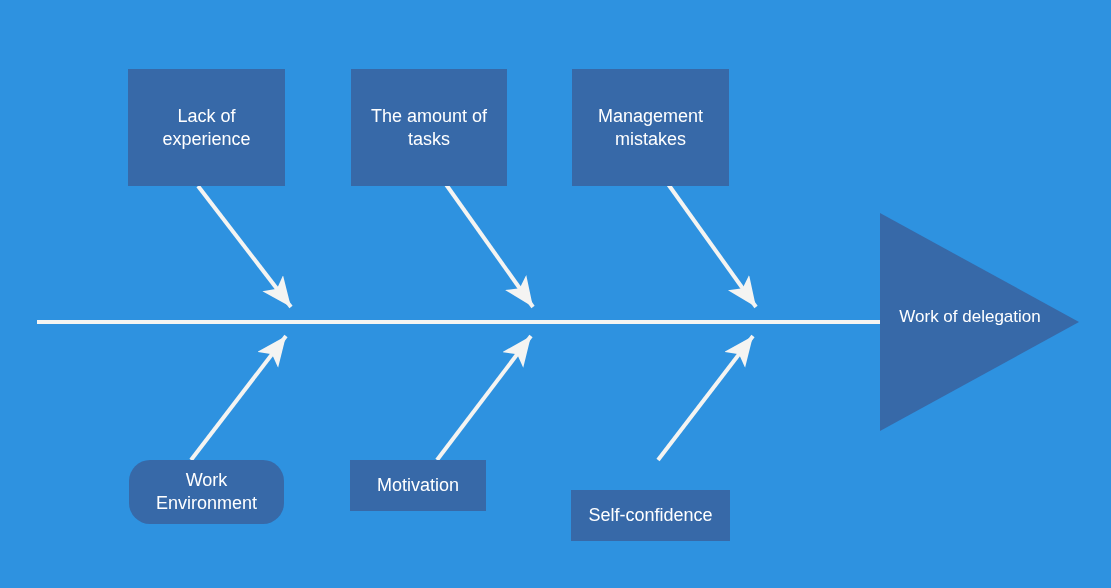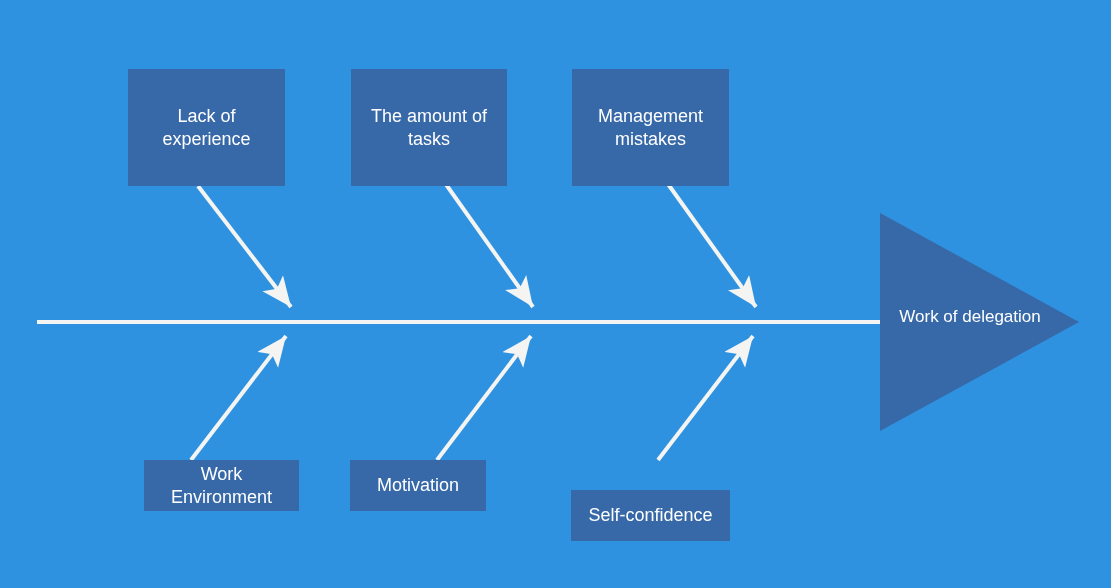--- a/index.html
+++ b/index.html
@@ -87,21 +87,21 @@
   </div>
   <div class="node" style="left:351px; top:69px; width:156px; height:117px;">
     <span class="node-label">The amount of
 tasks</span>
   </div>
   <div class="node" style="left:572px; top:69px; width:157px; height:117px;">
     <span class="node-label">Management
 mistakes</span>
   </div>
 
-  <div class="node" style="left:144px; top:460px; width:155px; height:51px;">
+  <div class="node" style="left:129px; top:460px; width:155px; height:64px;border-radius:21px;">
     <span class="node-label">Work
 Environment</span>
   </div>
   <div class="node" style="left:350px; top:460px; width:136px; height:51px;">
     <span class="node-label">Motivation</span>
   </div>
   <div class="node" style="left:571px; top:460px; width:159px; height:51px;margin-top:30px;">
     <span class="node-label">Self-confidence</span>
   </div>
 

